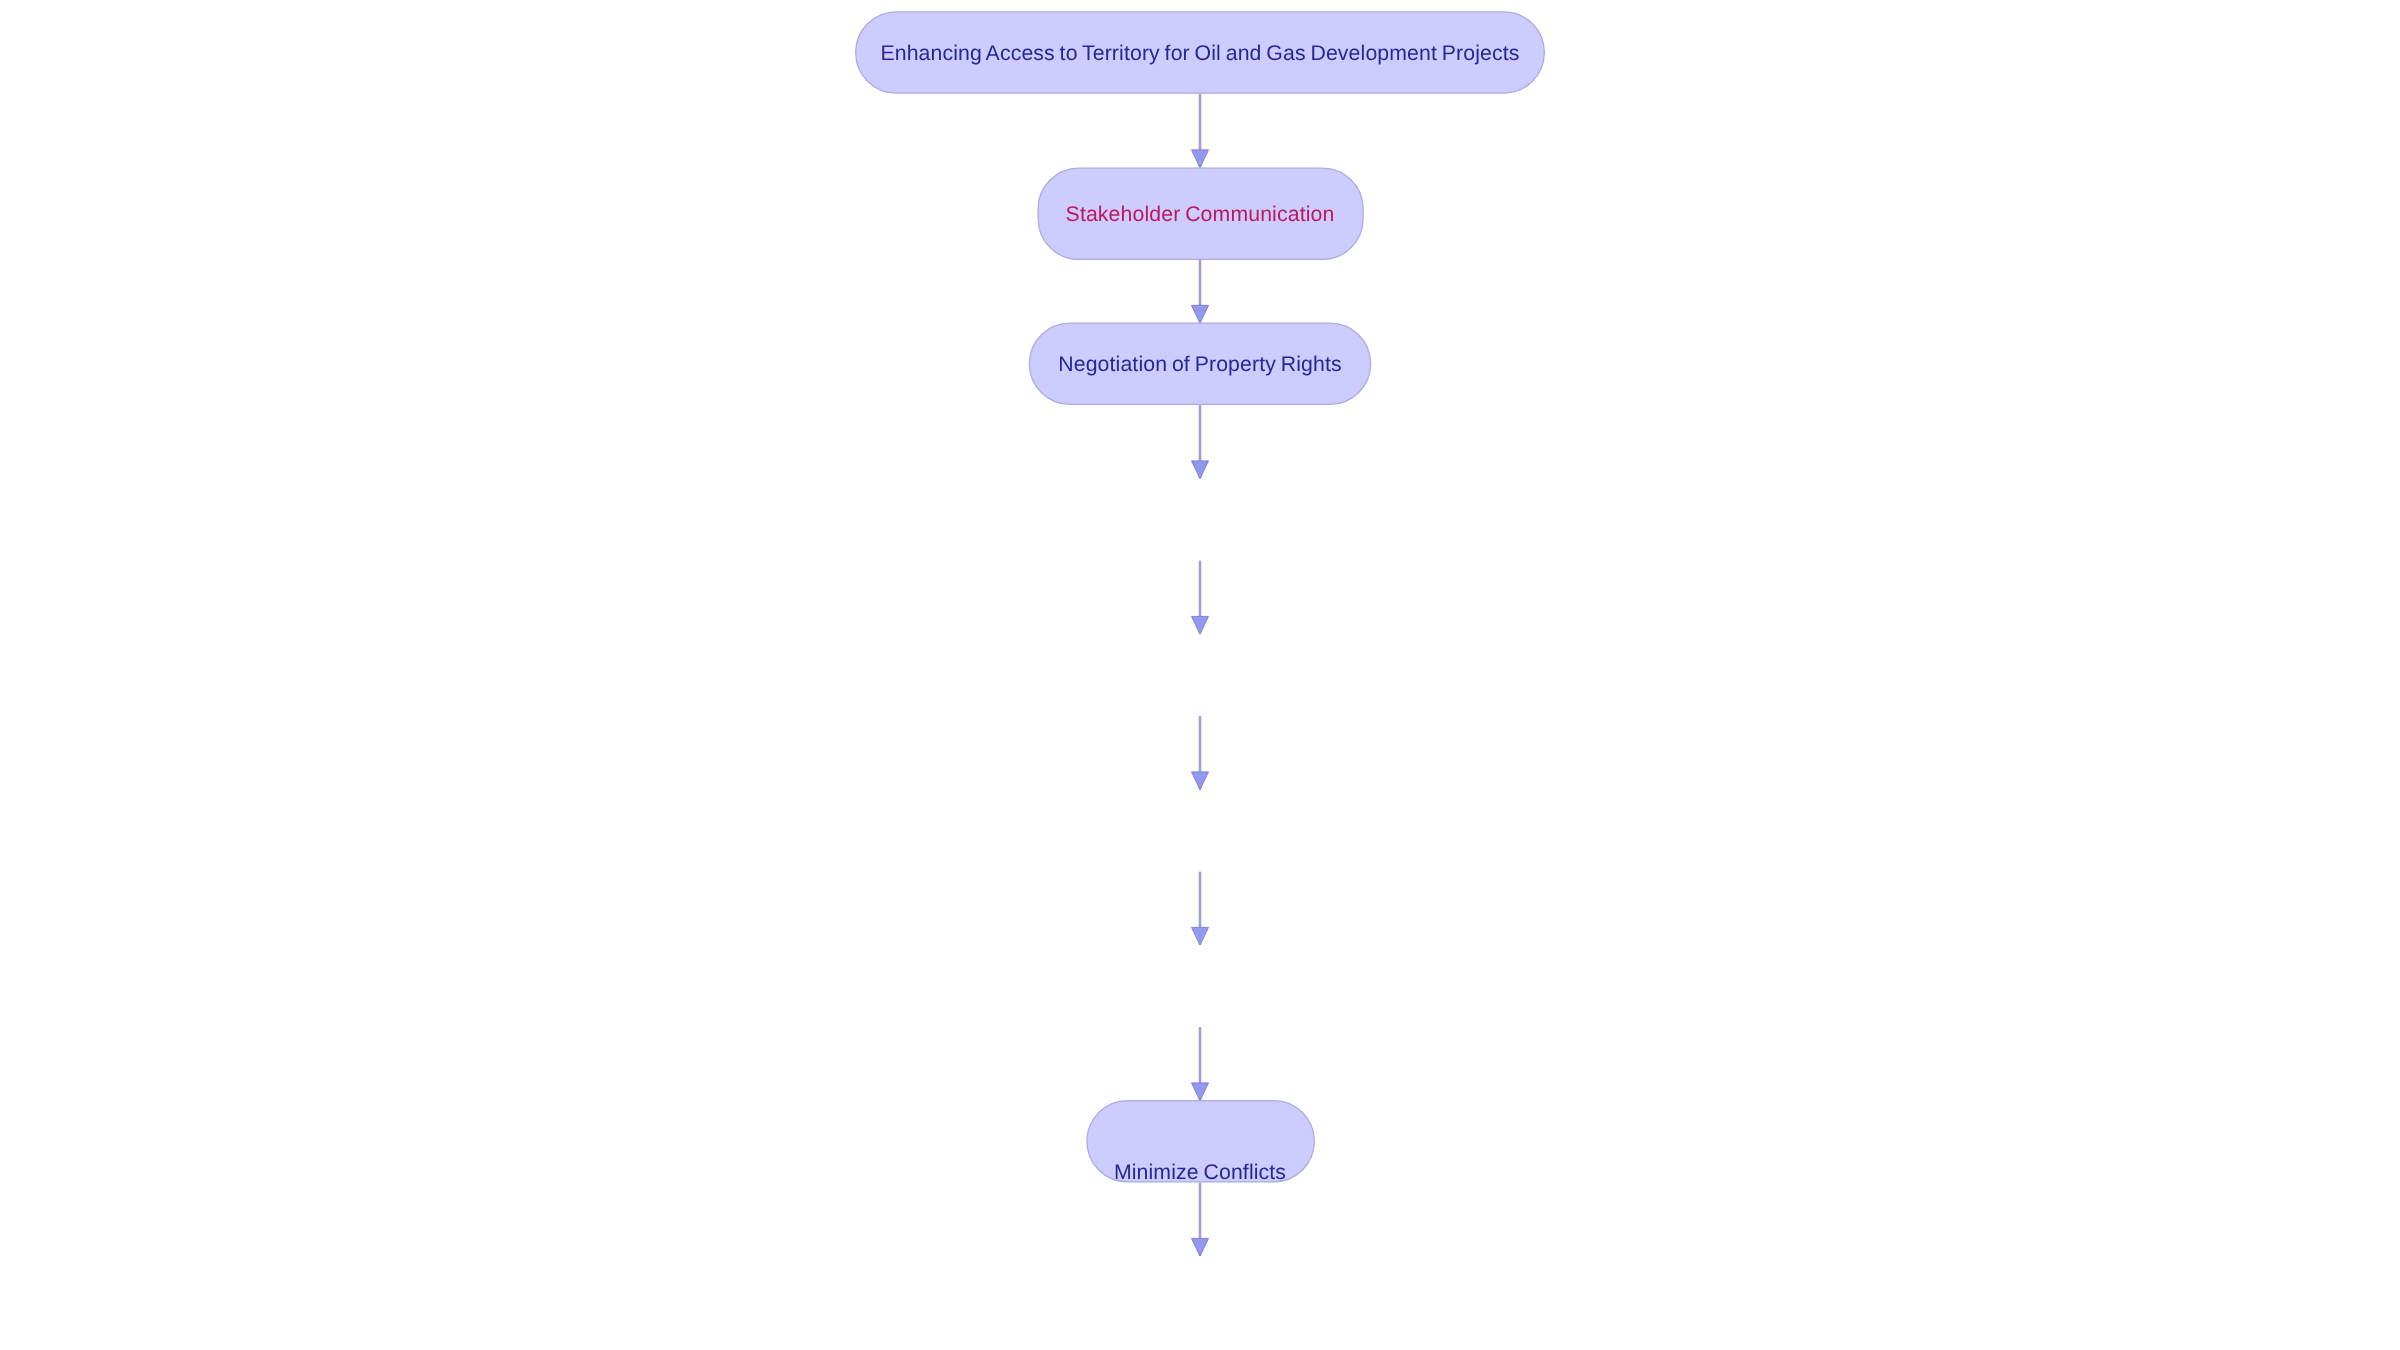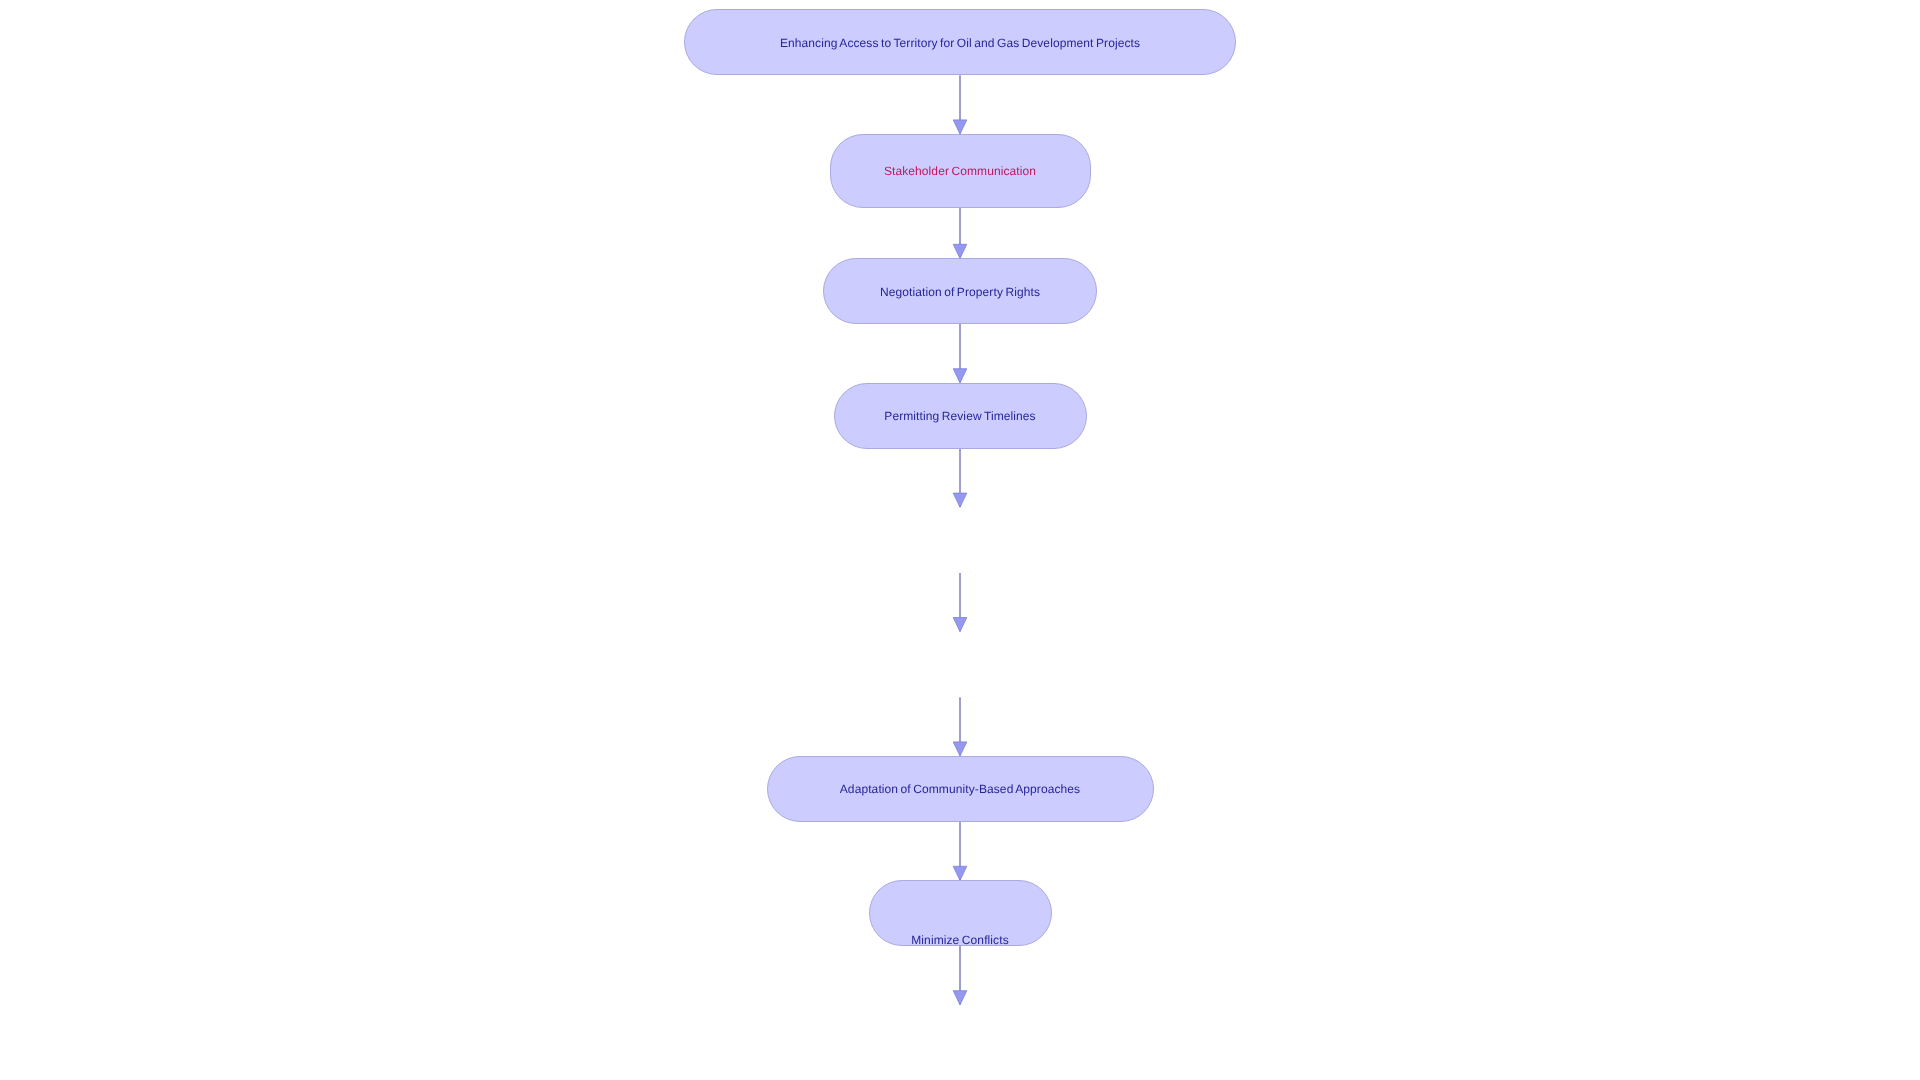--- a/index.html
+++ b/index.html
@@ -3,21 +3,21 @@
 <meta charset="utf-8">
 <title>Enhancing Access to Territory for Oil and Gas Development Projects</title>
 <style>
   html,body{margin:0;padding:0;}
   body{width:1920px;height:1080px;background:#ffffff;
        font-family:"Liberation Sans",sans-serif;overflow:hidden;}
   #stage{position:relative;width:1920px;height:1080px;background:#ffffff;}
   .node{position:absolute;display:flex;align-items:center;justify-content:center;
         box-sizing:border-box;white-space:nowrap;
         background:#ccccff;border:1px solid #aaaae1;border-radius:33px;color:#262699;}
-  .node .lbl{font-size:12px;letter-spacing:0.1px;word-spacing:-1px;line-height:1;
+  .node .lbl{font-size:17px;letter-spacing:0.1px;word-spacing:-1px;line-height:1;
              position:relative;top:0.5px;
              -webkit-font-smoothing:antialiased;text-rendering:geometricPrecision;
              filter:opacity(1);}
   svg.edges{position:absolute;left:0;top:0;width:1920px;height:1080px;}
   .edge-line{fill:none;stroke:#9e9ed2;stroke-width:2;}
   .edge-head{fill:#9499ef;stroke:#7b82dd;stroke-width:0.8;stroke-linejoin:miter;}
 </style>
 </head>
 <body style="background: rgb(255, 255, 255);">
 
@@ -58,22 +58,16 @@
   </svg>
   <div class="node" style="left: 684px; top: 9.3px; width: 552px; height: 66px; border-radius: 33px; background: rgb(204, 204, 255); border-color: rgb(170, 170, 225); color: rgb(38, 38, 153);">
     <span class="lbl">Enhancing Access to Territory for Oil and Gas Development Projects</span>
   </div>
   <div class="node" style="left: 829.5px; top: 133.7px; width: 261px; height: 74px; border-radius: 33px; background: rgb(204, 204, 255); border-color: rgb(170, 170, 225); color: #be185d;">
     <span class="lbl">Stakeholder Communication</span>
   </div>
   <div class="node" style="left: 823px; top: 258.1px; width: 274px; height: 66px; border-radius: 33px; background: rgb(204, 204, 255); border-color: rgb(170, 170, 225); color: rgb(38, 38, 153); align-items: center;">
     <span class="lbl">Negotiation of Property Rights</span>
   </div>
-  <div class="node" style="left: 833.5px; top: 382.5px; width: 253px; height: 66px; border-radius: 33px; background: rgb(204, 204, 255); border-color: rgb(170, 170, 225); color: rgb(38, 38, 153);">
-    <span class="lbl">Permitting Review Timelines</span>
-  </div>
-  <div class="node" style="left: 766.5px; top: 755.7px; width: 387px; height: 66px; border-radius: 33px; background: rgb(204, 204, 255); border-color: rgb(170, 170, 225); color: rgb(38, 38, 153);">
-    <span class="lbl">Adaptation of Community-Based Approaches</span>
-  </div>
   <div class="node" style="left: 868.5px; top: 880.1px; width: 183px; height: 66px; border-radius: 33px; background: rgb(204, 204, 255); border-color: rgb(170, 170, 225); color: rgb(38, 38, 153); align-items: flex-end;">
     <span class="lbl">Minimize Conflicts</span>
   </div>
 </div>
 
 </body></html>

